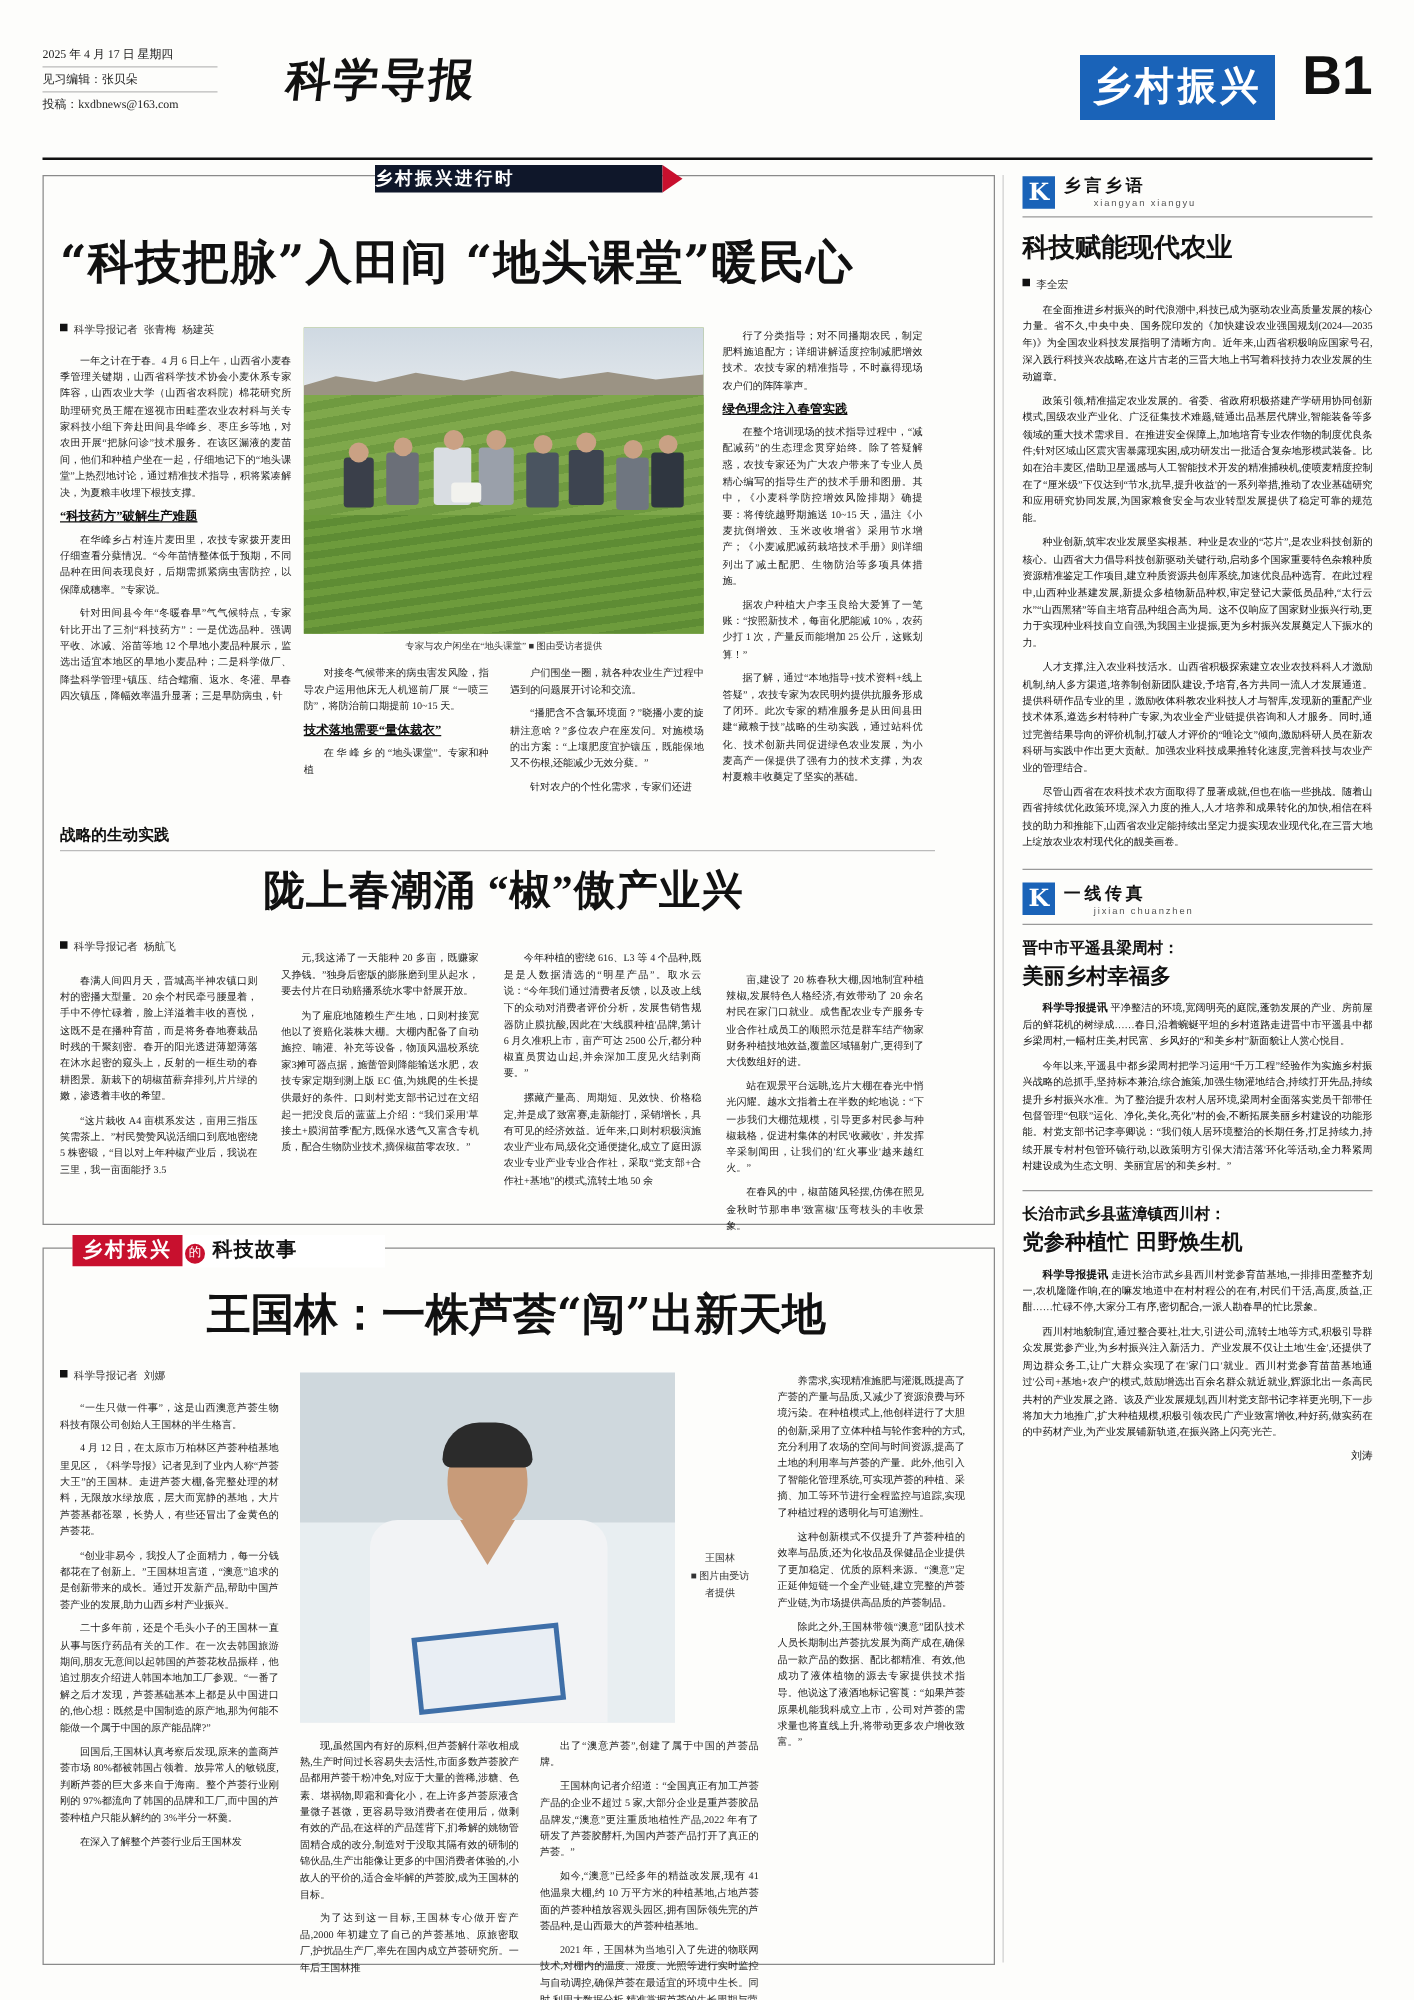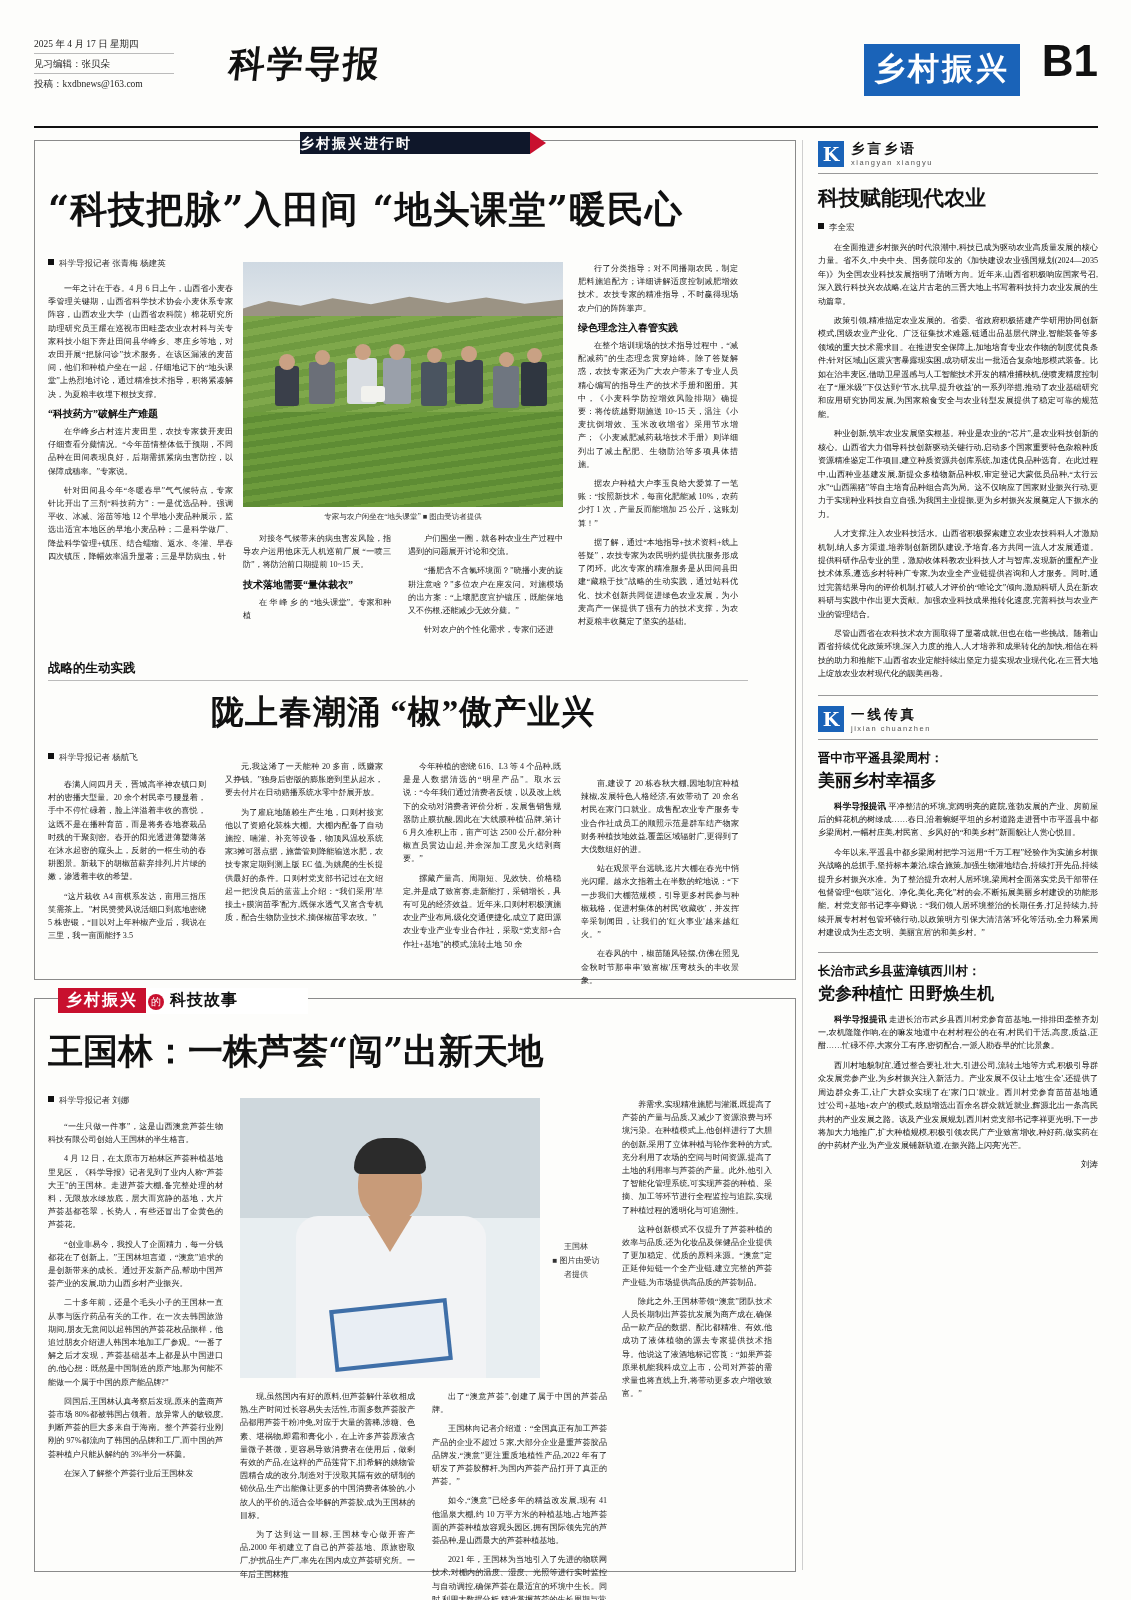--- a/index.html
+++ b/index.html
@@ -17,22 +17,22 @@
   .mh-meta div:last-child{border-bottom:none;}
   .mh-title{position:absolute;left:195px;top:10px;font-size:36px;font-weight:bold;letter-spacing:2px;
     font-family:"DejaVu Serif",serif;color:#111;transform:skewX(-6deg);}
   .mh-banner{position:absolute;right:78px;top:14px;background:#1a63b8;color:#fff;
     font-size:31px;font-weight:bold;letter-spacing:3px;padding:4px 10px 6px 10px;font-family:"DejaVu Serif",serif;}
   .mh-page{position:absolute;right:0;top:6px;font-size:44px;font-weight:bold;font-family:"Liberation Sans",sans-serif;color:#111;}
   .mh-rule{position:absolute;left:0;top:96px;width:1064px;border-top:2px solid #111;}
   .body-text{font-size:8.1px;line-height:13.2px;text-align:justify;color:#1b1b1b;
     font-family:"Liberation Serif",serif;}
   .body-text p{margin:0 0 6px 0;text-indent:16px;}
-  .sub-h{font-size:10px;font-weight:bold;margin:4px 0 5px 0;color:#111;}
-  .byline{font-size:8.5px;color:#333;margin-bottom:6px;font-family:Liberation Sans, sans-serif;}
+  .sub-h{font-size:10px;font-weight:bold;margin:4px 0 5px 0;color:#111;text-decoration:underline;}
+  .byline{font-size:8.5px;color:#333;margin-bottom:6px;font-family:Liberation Mono, monospace;}
   .byline .sq{display:inline-block;width:6px;height:6px;background:#111;margin-right:5px;vertical-align:1px;}
 
   
   .mainframe{position:absolute;left:34px;top:140px;width:760px;height:838px;border:1px solid #8a8a8a;}
   .banner1{position:absolute;left:300px;top:132px;width:230px;height:22px;background:#0f172a;color:#fff;
     font-size:14px;font-weight:bold;text-align:left;line-height:22px;letter-spacing:2px;
     font-family:"DejaVu Serif",serif;}
   .banner1:after{content:"";position:absolute;right:-16px;top:0;border-left:16px solid #c8102e;
     border-top:11px solid transparent;border-bottom:11px solid transparent;}
 
@@ -72,21 +72,21 @@
   .frame3{position:absolute;left:34px;top:998px;width:760px;height:572px;border:1px solid #8a8a8a;}
   .banner3{position:absolute;left:58px;top:988px;width:250px;height:26px;background:#fff;}
   .banner3 .b3red{display:inline-block;background:#c8102e;color:#fff;font-size:16px;font-weight:bold;
     padding:2px 8px;letter-spacing:2px;font-family:"DejaVu Serif",serif;}
   .banner3 .b3blk{display:inline-block;color:#111;font-size:16px;font-weight:bold;letter-spacing:1px;
     font-family:"DejaVu Serif",serif;margin-left:4px;}
   .banner3 .b3dot{display:inline-block;width:16px;height:16px;border-radius:50%;background:#c8102e;color:#fff;
     font-size:10px;text-align:center;line-height:16px;margin:0 2px;}
 
   .headline3{position:absolute;left:48px;top:1028px;width:730px;font-size:35px;font-weight:bold;
-    font-family:"DejaVu Serif",serif;color:#111;}
+    font-family:"DejaVu Serif",serif;color:#111;text-align:center;}
   .a3-byline{position:absolute;left:48px;top:1095px;width:200px;}
   .a3-c1{position:absolute;left:48px;top:1120px;width:175px;}
   .a3-photo{position:absolute;left:240px;top:1098px;width:300px;height:280px;overflow:hidden;background:#dfe6ea;}
   .a3-cap{position:absolute;left:552px;top:1240px;width:48px;font-size:8px;line-height:14px;color:#333;text-align:center;}
   .a3-c2{position:absolute;left:240px;top:1390px;width:175px;}
   .a3-c3{position:absolute;left:432px;top:1390px;width:175px;}
   .a3-c4{position:absolute;left:622px;top:1098px;width:150px;}
 
   
   .pt-bg{position:absolute;left:0;top:0;width:100%;height:100%;background:#e8eef1;}
@@ -98,21 +98,21 @@
     clip-path:polygon(50% 100%,0 0,100% 0);}
   .pt-book{position:absolute;left:92px;top:206px;width:118px;height:62px;background:#3f6fa8;transform:rotate(-6deg);}
   .pt-book:before{content:"";position:absolute;left:4px;top:4px;width:110px;height:54px;background:#e9eef4;}
 
   
   .rcol{position:absolute;left:818px;top:140px;width:280px;}
   .rsec-head{display:flex;align-items:center;gap:7px;margin-bottom:6px;}
   .k-logo{width:26px;height:26px;background:#1a63b8;color:#fff;font-family:"DejaVu Serif",serif;
     font-size:19px;font-weight:bold;text-align:center;line-height:26px;}
   .rsec-t1{font-size:13.5px;font-weight:bold;letter-spacing:3px;color:#111;}
-  .rsec-t2{font-size:7.5px;color:#555;letter-spacing:1.5px;font-family:"Liberation Sans",sans-serif;}
+  .rsec-t2{font-size:7.5px;color:#555;letter-spacing:1.5px;font-family:"Liberation Sans",sans-serif;margin-left:24px;}
   .r-rule{border-top:1px solid #999;margin:5px 0 10px 0;}
   .r-title{font-size:21px;font-weight:bold;font-family:"DejaVu Serif",serif;margin:6px 0 10px 0;color:#111;}
   .r-author{font-size:8.5px;color:#333;margin-bottom:7px;}
   .r-author .sq{display:inline-block;width:6px;height:6px;background:#111;margin-right:5px;vertical-align:1px;}
   .r-body{font-size:8.1px;line-height:13.4px;text-align:justify;}
   .r-body p{margin:0 0 6px 0;text-indent:16px;}
   .r-sub{font-size:12.5px;font-weight:bold;margin:2px 0 2px 0;}
   .r-sub2{font-size:17px;font-weight:bold;font-family:"DejaVu Serif",serif;margin:2px 0 8px 0;}
   .r-tag{font-size:8.6px;font-weight:bold;font-family:"Liberation Sans",sans-serif;}
   .signoff{text-align:right;font-size:8.5px;margin-top:6px;}

